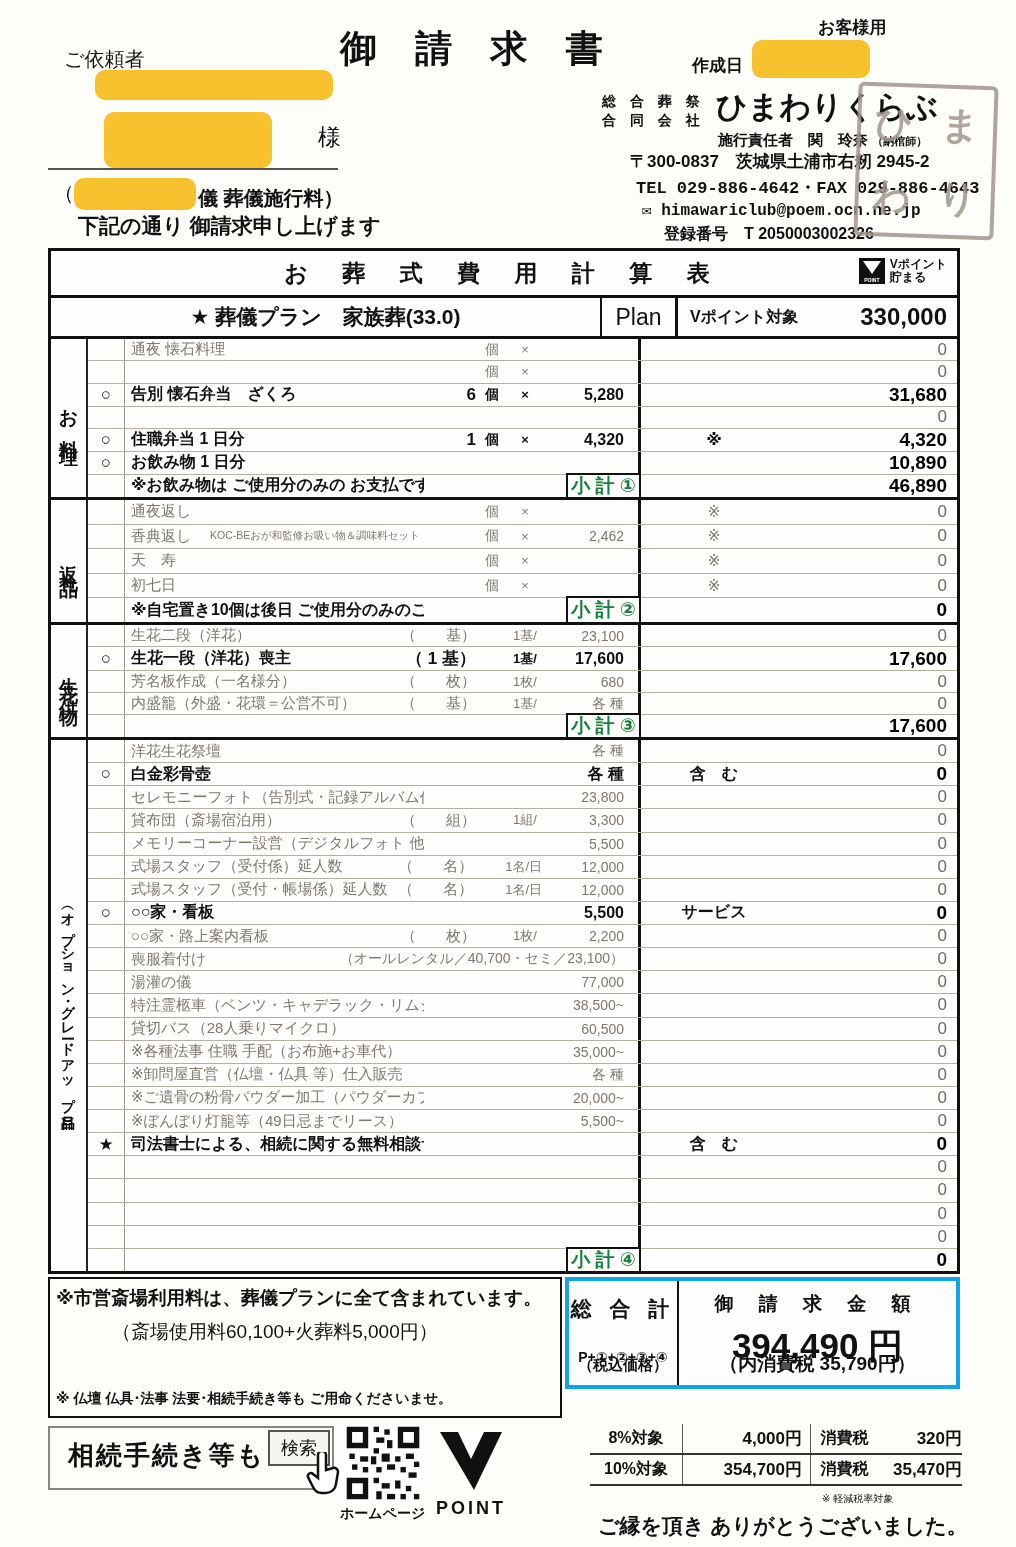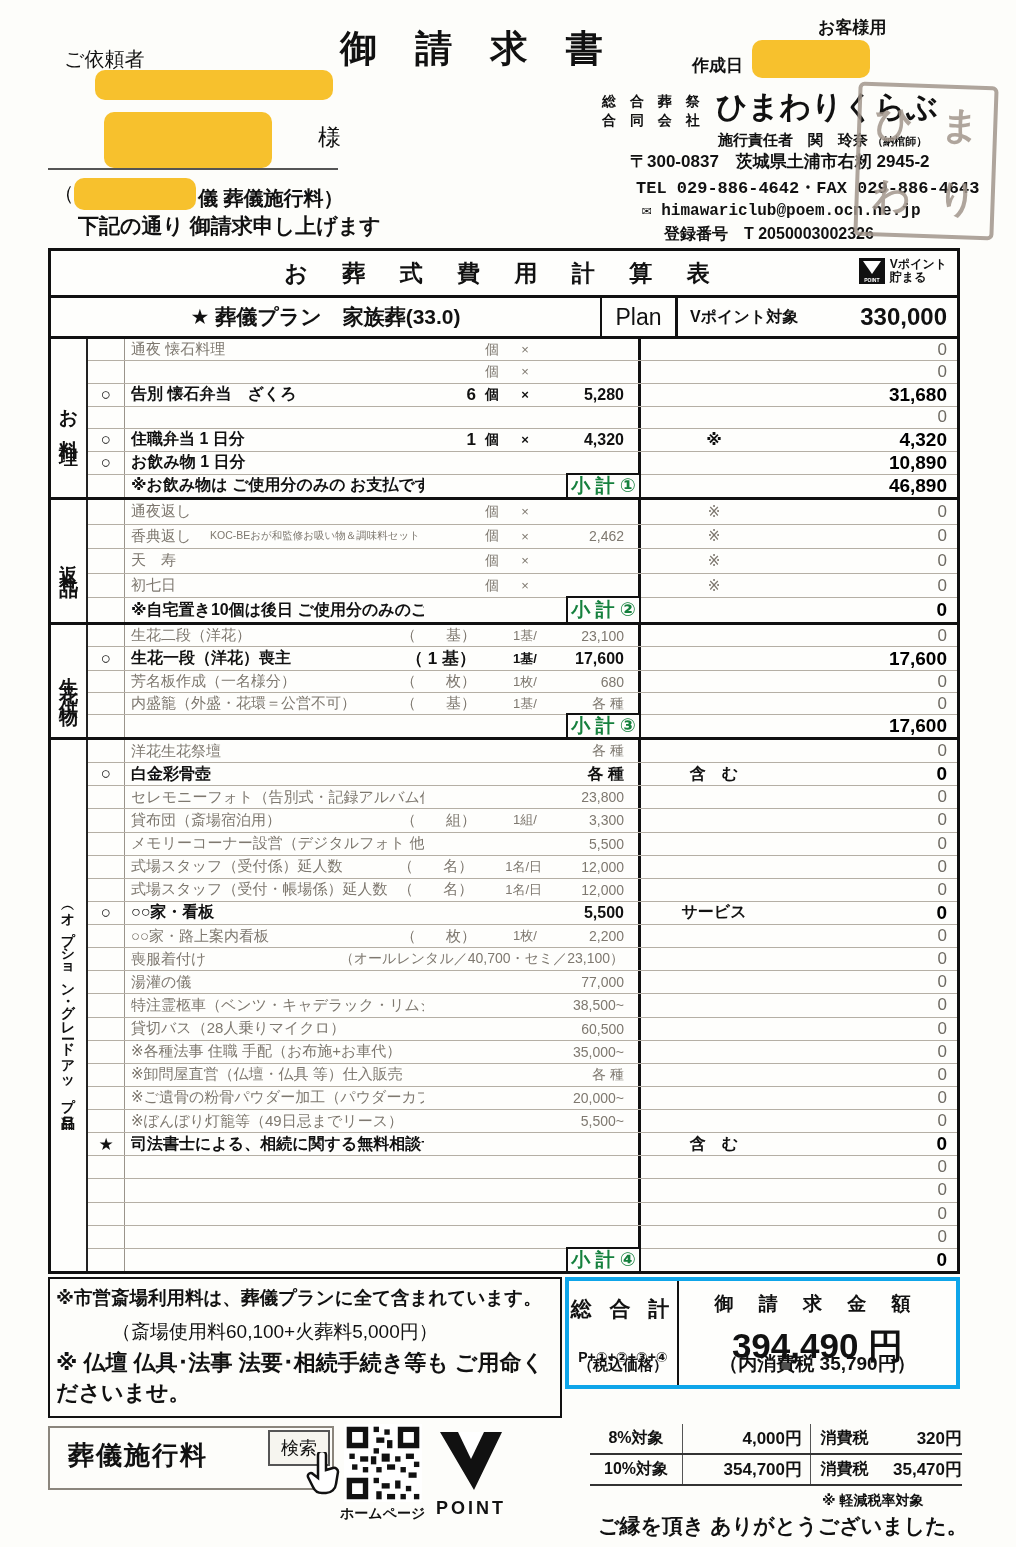--- a/index.html
+++ b/index.html
@@ -74,21 +74,21 @@
        display:flex;align-items:center;justify-content:center;font-size:19px;font-weight:bold;color:#15803d;box-sizing:border-box;}
   .c-amt{flex:1;display:flex;align-items:center;}
   .c-note{width:146px;text-align:center;font-size:15px;}
   .row.sel .c-note{font-size:16px;}
   .c-val{flex:1;text-align:right;padding-right:10px;font-size:17px;color:#6e6a62;}
   .row.sel .c-val{font-size:19px;color:#000;font-weight:bold;}
   
   .note-box{left:48px;top:1277px;width:514px;height:141px;border:2.5px solid #111;box-sizing:border-box;}
   .nb1{position:absolute;left:6px;top:6px;font-size:18.5px;font-weight:bold;}
   .nb2{position:absolute;left:62px;top:40px;font-size:19px;}
-  .nb3{position:absolute;left:6px;bottom:8px;font-size:22px;font-weight:bold;}
+  .nb3{position:absolute;left:6px;bottom:8px;font-size:14px;font-weight:bold;}
   .total-box{left:565px;top:1277px;width:395px;height:112px;border:4px solid #0ea5e9;box-sizing:border-box;display:flex;background:#fefefc;}
   .tb-left{width:110px;border-right:2px solid #111;box-sizing:border-box;position:relative;}
   .tb-left .gt{position:absolute;top:14px;left:0;right:0;text-align:center;font-size:21px;font-weight:bold;letter-spacing:6px;}
   .tb-left .fm{position:absolute;top:68px;left:0;right:0;text-align:center;font-size:14px;font-weight:bold;}
   .tb-left .tx{position:absolute;bottom:10px;left:0;right:0;text-align:center;font-size:15px;font-weight:bold;}
   .tb-right{flex:1;position:relative;}
   .tb-right .bl{position:absolute;top:10px;left:0;right:0;text-align:center;font-size:19px;font-weight:bold;letter-spacing:10px;}
   .tb-right .am{position:absolute;top:42px;left:0;right:0;text-align:center;font-size:35px;font-weight:bold;}
   .tb-right .it{position:absolute;bottom:8px;left:0;right:0;text-align:center;font-size:19px;font-weight:bold;}
   
@@ -102,21 +102,21 @@
   .vpl{left:438px;top:1428px;width:66px;height:66px;position:absolute;}
   .vpl-point{left:436px;top:1498px;font-size:18px;font-weight:bold;letter-spacing:3px;}
   .tax-tbl{left:590px;top:1424px;width:372px;}
   .tax-row{display:flex;height:31px;align-items:center;border-bottom:2px solid #333;font-weight:bold;box-sizing:border-box;}
   .tax-row .l{width:92px;text-align:center;font-size:16px;}
   .tax-row .bv{width:128px;text-align:right;padding-right:8px;font-size:17px;border-left:1.5px solid #555;align-self:stretch;
        display:flex;align-items:center;justify-content:flex-end;box-sizing:border-box;}
   .tax-row .tl{width:68px;text-align:center;font-size:16px;border-left:1.5px solid #555;align-self:stretch;
        display:flex;align-items:center;justify-content:center;box-sizing:border-box;}
   .tax-row .tv{flex:1;text-align:right;font-size:17px;}
-  .tax-note{left:822px;top:1492px;font-size:14px;font-weight:bold;}
+  .tax-note{left:822px;top:1492px;font-size:10px;font-weight:normal;}
   .thanks{left:598px;top:1512px;font-size:21px;font-weight:bold;}
 </style>
 </head>
 <body>
 
 <div class="page">
 
   <div class="abs doc-title">御 請 求 書</div>
   <div class="abs customer-copy">お客様用</div>
   <div class="abs client-label">ご依頼者</div>
@@ -766,21 +766,21 @@
       <div class="tx">（税込価格）</div>
     </div>
     <div class="tb-right">
       <div class="bl">御 請 求 金 額</div>
       <div class="am">394,490 円</div>
       <div class="it">（内消費税  35,790円）</div>
     </div>
   </div>
 
   <div class="abs search-frame">
-    <div class="brand">葬儀施行料</div>
+    <div class="brand">相続手続き等も</div>
     <div class="search-btn">検索</div>
     <div class="hand">
       <svg width="40" height="46" viewBox="0 0 40 46">
         <path d="M16 3 a4 4 0 0 1 8 0 v15 l7 -2 a4 4 0 0 1 5 4 l-2 12 a10 10 0 0 1 -10 9 h-4 a10 10 0 0 1 -9 -6 l-5 -10 a3 3 0 0 1 5 -3 l5 4 z" fill="#fff" stroke="#111" stroke-width="2.5"></path>
       </svg>
     </div>
   </div>
   <svg class="abs qr" viewBox="0 0 29 29">
     <rect x="0" y="0" width="29" height="29" fill="#fff"></rect>
     <g fill="#111">

